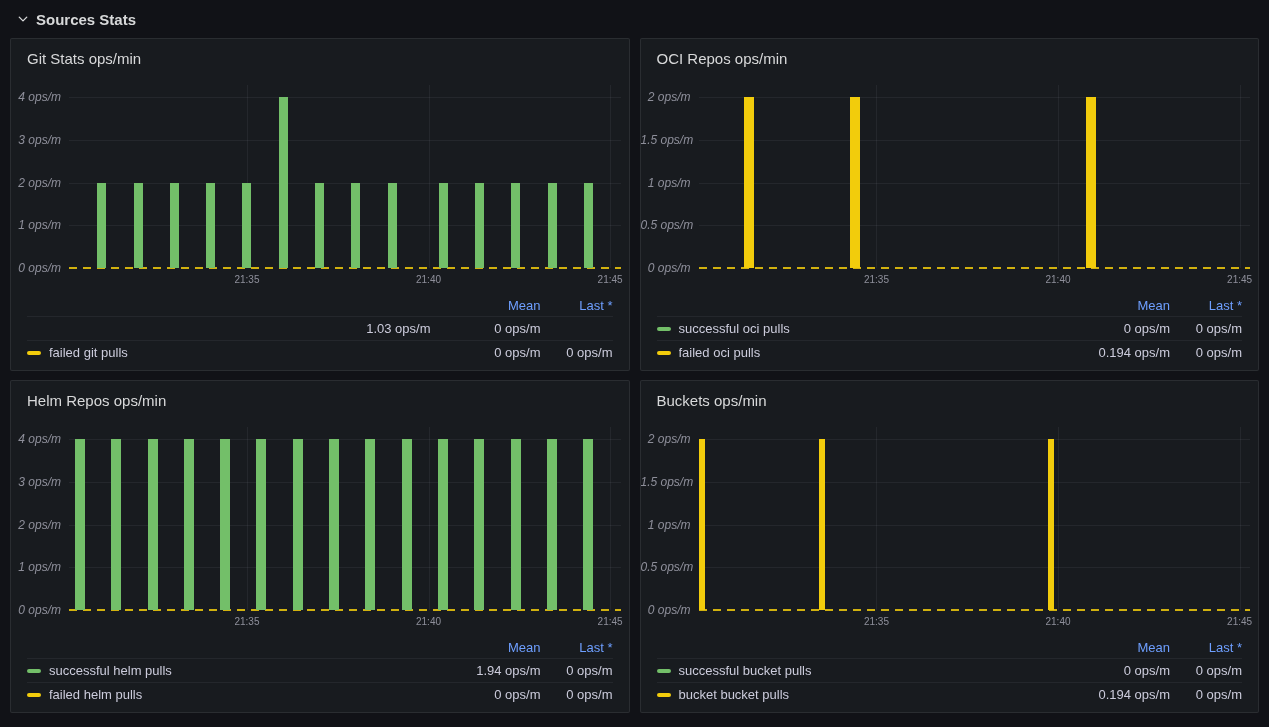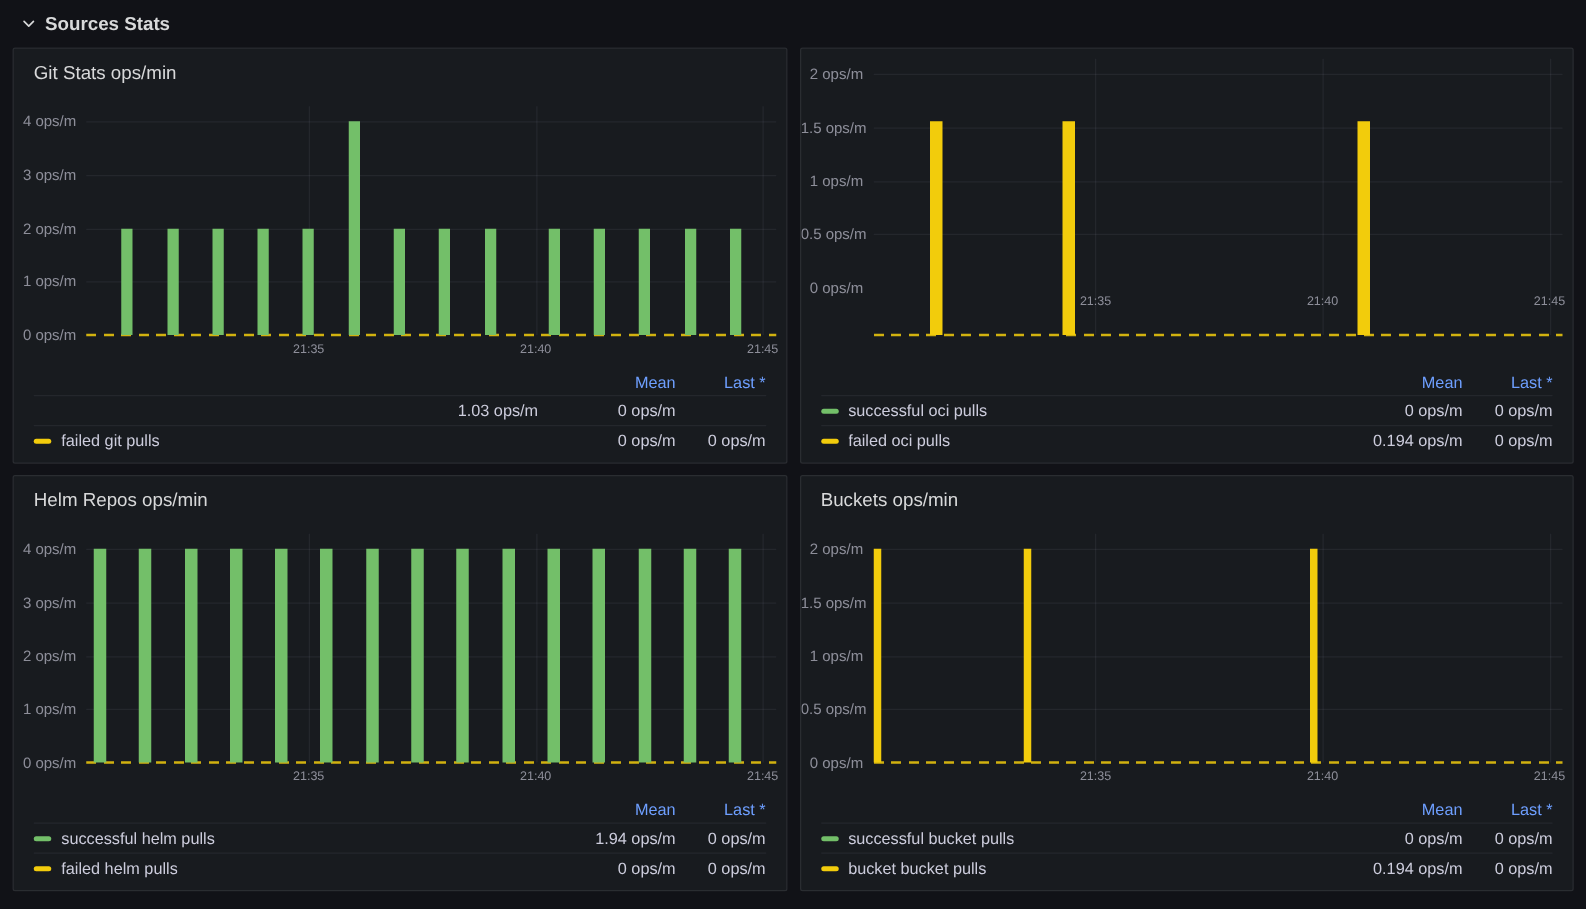--- a/index.html
+++ b/index.html
@@ -41,21 +41,21 @@
   }
   .chart { flex: 1; position: relative; overflow: hidden; }
   .plot { position: absolute; left: 58px; right: 8px; top: 8px; bottom: 26px; }
   .gridline-h { position: absolute; left: 0; right: 0; height: 1px; background: rgba(204,204,220,0.07); }
   .gridline-v { position: absolute; top: 0; bottom: 0; width: 1px; background: rgba(204,204,220,0.07); }
   .bar { position: absolute; bottom: 0; }
   .zero-line { position: absolute; left: 0; right: 0; bottom: -1px; height: 2px; opacity: 0.85; }
   .y-label {
     position: absolute; left: 0; width: 50px;
     text-align: right; font-size: 12px; line-height: 16px;
-    color: rgba(204,204,220,0.65); white-space: nowrap;
+    color: rgba(204,204,220,0.65); white-space: nowrap; font-style: italic;
   }
   .x-label {
     position: absolute; transform: translateX(-50%);
     font-size: 10px; color: rgba(204,204,220,0.65); white-space: nowrap;
   }
 
   .legend { padding: 0 16px 6px; font-size: 13px; }
   .legend-header, .legend-row {
     display: grid; grid-template-columns: 1fr 110px 72px;
     align-items: center;
@@ -133,20 +133,21 @@
           <span class="series-icon" style="background: rgb(242, 204, 12);"></span>
           <span class="series-name">failed git pulls</span>
         </div>
         <span class="cell-val">0 ops/m</span>
         <span class="cell-val">0 ops/m</span>
       </div>
     </div>
   </section>
 
   <section class="panel">
+    <h2 class="panel-title">OCI Repos ops/min</h2>
     <div class="chart">
       <div class="plot">
           <div class="gridline-h" style="top: 140.25px;"></div>
           <div class="gridline-h" style="top: 97.5px;"></div>
           <div class="gridline-h" style="top: 54.75px;"></div>
           <div class="gridline-h" style="top: 12px;"></div>
           <div class="gridline-v" style="left: 177.947px;"></div>
           <div class="gridline-v" style="left: 359.526px;"></div>
           <div class="gridline-v" style="left: 541.105px;"></div>
           <div class="zero-line" style="background: repeating-linear-gradient(90deg, rgb(242, 204, 12) 0px, rgb(242, 204, 12) 8px, transparent 8px, transparent 14px);"></div>

